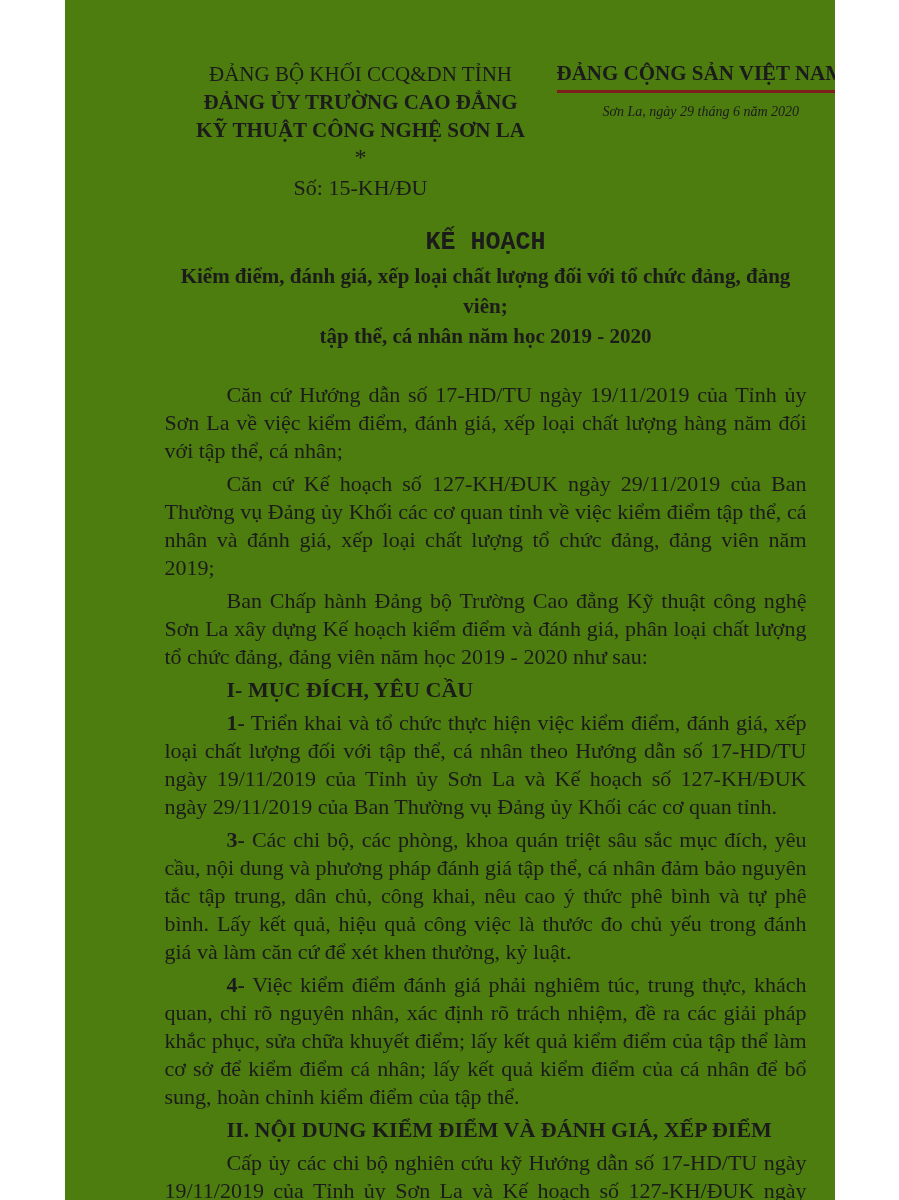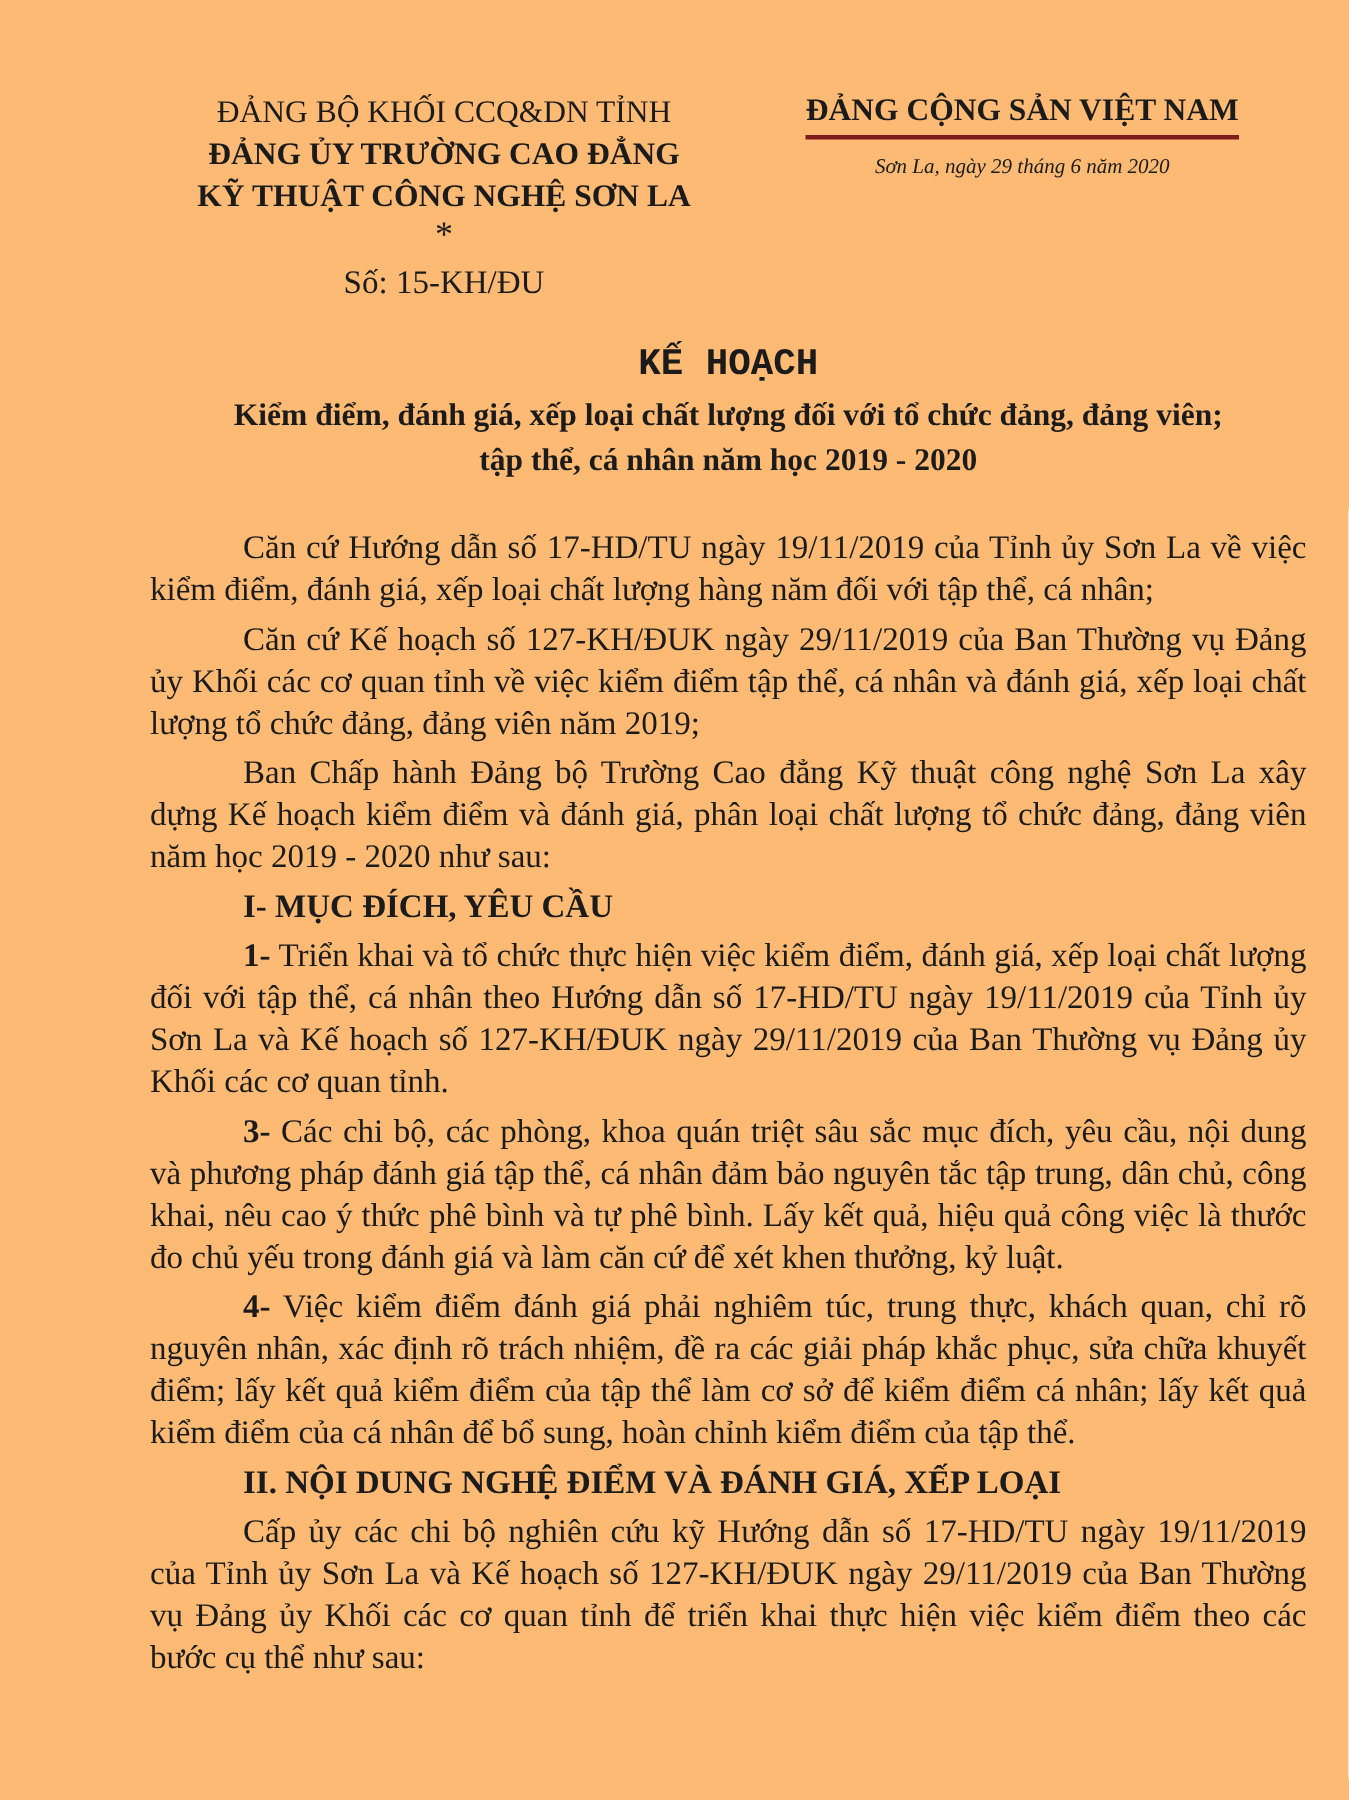--- a/index.html
+++ b/index.html
@@ -1,21 +1,21 @@
 <!DOCTYPE html>
 <html><head>
 <meta charset="utf-8">
 <style>
   html, body { margin: 0; padding: 0; background: #ffffff; }
   .page {
     position: relative;
-    width: 899px;
+    width: 770px;
     height: 1200px;
     margin: 0 auto;
-    background: #fdba74;
+    background: #4d7c0f;
     color: #1b1b1b;
     font-family: "Liberation Serif", "DejaVu Serif", serif;
     box-sizing: border-box;
     padding: 60px 28px 0 100px;
     overflow: hidden;
   }
   .header { display: flex; align-items: flex-start; }
   .header-left { width: 392px; text-align: center; flex: 0 0 auto; }
   .header-right { flex: 1 1 auto; text-align: center; }
   .org-line { font-size: 21px; line-height: 28px; white-space: nowrap; }
@@ -72,18 +72,18 @@
     <p class="para">Căn cứ Hướng dẫn số 17-HD/TU ngày 19/11/2019 của Tỉnh ủy Sơn La về việc kiểm điểm, đánh giá, xếp loại chất lượng hàng năm đối với tập thể, cá nhân;</p>
     <p class="para">Căn cứ Kế hoạch số 127-KH/ĐUK ngày 29/11/2019 của Ban Thường vụ Đảng ủy Khối các cơ quan tỉnh về việc kiểm điểm tập thể, cá nhân và đánh giá, xếp loại chất lượng tổ chức đảng, đảng viên năm 2019;</p>
     <p class="para">Ban Chấp hành Đảng bộ Trường Cao đẳng Kỹ thuật công nghệ Sơn La xây dựng Kế hoạch kiểm điểm và đánh giá, phân loại chất lượng tổ chức đảng, đảng viên năm học 2019 - 2020 như sau:</p>
 
     <p class="para heading">I- MỤC ĐÍCH, YÊU CẦU</p>
 
     <p class="para"><span class="marker">1-</span><span> Triển khai và tổ chức thực hiện việc kiểm điểm, đánh giá, xếp loại chất lượng đối với tập thể, cá nhân theo Hướng dẫn số 17-HD/TU ngày 19/11/2019 của Tỉnh ủy Sơn La và Kế hoạch số 127-KH/ĐUK ngày 29/11/2019 của Ban Thường vụ Đảng ủy Khối các cơ quan tỉnh.</span></p>
     <p class="para"><span class="marker">3-</span><span> Các chi bộ, các phòng, khoa quán triệt sâu sắc mục đích, yêu cầu, nội dung và phương pháp đánh giá tập thể, cá nhân đảm bảo nguyên tắc tập trung, dân chủ, công khai, nêu cao ý thức phê bình và tự phê bình. Lấy kết quả, hiệu quả công việc là thước đo chủ yếu trong đánh giá và làm căn cứ để xét khen thưởng, kỷ luật.</span></p>
     <p class="para"><span class="marker">4-</span><span> Việc kiểm điểm đánh giá phải nghiêm túc, trung thực, khách quan, chỉ rõ nguyên nhân, xác định rõ trách nhiệm, đề ra các giải pháp khắc phục, sửa chữa khuyết điểm; lấy kết quả kiểm điểm của tập thể làm cơ sở để kiểm điểm cá nhân; lấy kết quả kiểm điểm của cá nhân để bổ sung, hoàn chỉnh kiểm điểm của tập thể.</span></p>
 
-    <p class="para heading">II. NỘI DUNG NGHỆ ĐIỂM VÀ ĐÁNH GIÁ, XẾP LOẠI</p>
+    <p class="para heading">II. NỘI DUNG KIỂM ĐIỂM VÀ ĐÁNH GIÁ, XẾP ĐIỂM</p>
 
     <p class="para">Cấp ủy các chi bộ nghiên cứu kỹ Hướng dẫn số 17-HD/TU ngày 19/11/2019 của Tỉnh ủy Sơn La và Kế hoạch số 127-KH/ĐUK ngày 29/11/2019 của Ban Thường vụ Đảng ủy Khối các cơ quan tỉnh để triển khai thực hiện việc kiểm điểm theo các bước cụ thể như sau:</p>
   </div>
 
 </div>
 
 </body></html>

